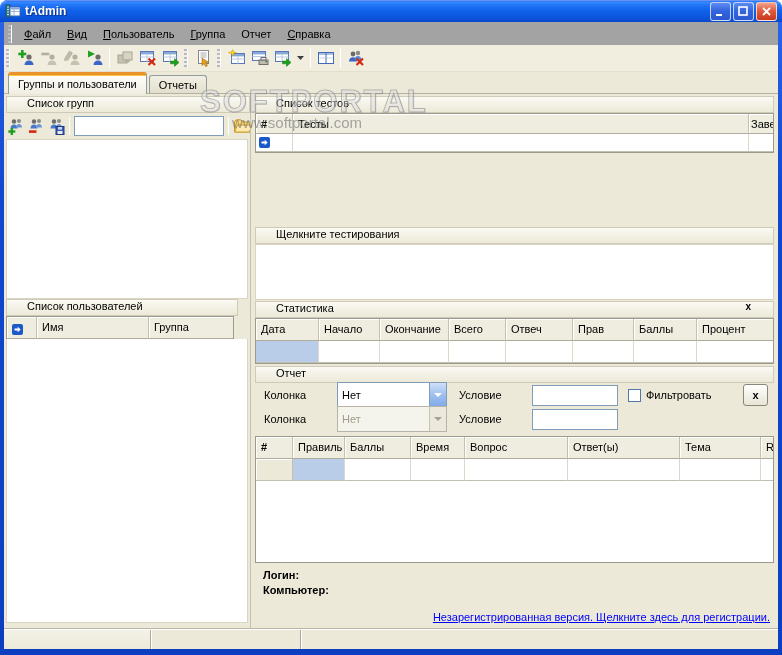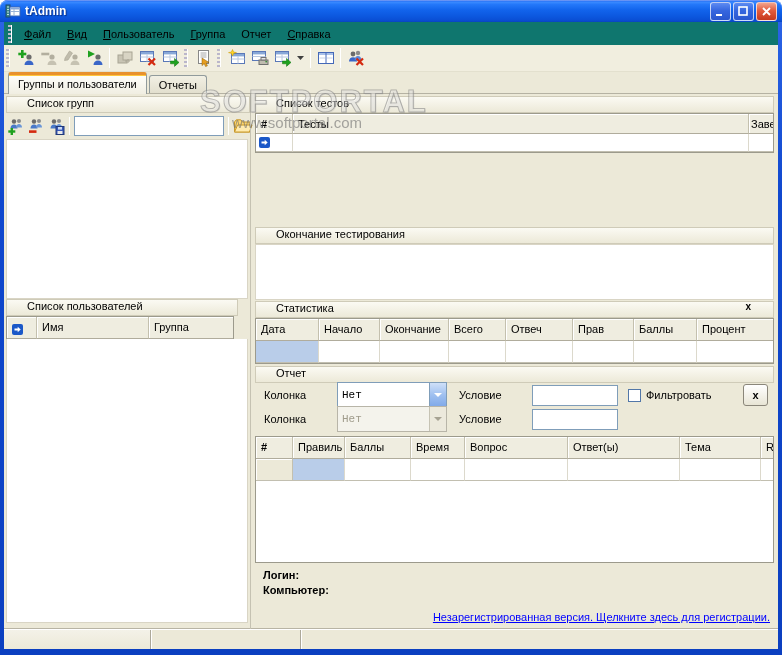--- a/index.html
+++ b/index.html
@@ -21,21 +21,21 @@
           display:flex; align-items:center; justify-content:center;
           background: linear-gradient(180deg,#5E8BF2 0%,#3566DF 45%,#2A57CE 100%);
           color:#fff; font-size:10px; font-weight:bold; line-height:1; }
   .wbtn.close { background: linear-gradient(180deg,#F2A38D 0%,#E25B3C 45%,#C63A1E 100%); }
   .wbtn svg { display:block; }
 
   .client { position:absolute; top:22px; left:4px; right:4px; bottom:6px;
             background:#ECE9D8; display:flex; flex-direction:column; overflow:hidden; }
 
   
-  .menubar { height:23px; display:flex; align-items:center; background:#0f766e; padding-left:2px; }
+  .menubar { height:23px; display:flex; align-items:center; background:#a3a3a3; padding-left:2px; }
   .menu-item { padding:4px 8px; cursor:default; }
   .menu-item .u { text-decoration: underline; }
   .gripper { width:4px; height:18px; margin:0 4px 0 2px;
              background-image: repeating-linear-gradient(180deg,#BBB7CB 0 2px, transparent 2px 4px);
              border-right:1px solid #fff; }
   .toolbar { height:27px; display:flex; align-items:center; background:#F1EEDF; border-bottom:1px solid #E3E0CE; }
   .tbtn { width:23px; height:22px; display:flex; align-items:center; justify-content:center; }
   .tbtn.narrow { width:13px; }
   .tsep { width:1px; height:20px; background:#C9C5B5; border-right:1px solid #fff; margin:0 3px; }
   .tbtn svg { display:block; }
@@ -83,21 +83,21 @@
   .tests-grid .gr .cell { height:18px; }
   .gap { flex:0 0 74px; }
   .memo { flex:0 0 56px; }
   .s-grid .gh .cell, .s-grid .gr .cell { height:22px; }
   .r-wrap { flex:0 0 127px; display:flex; flex-direction:column; }
   .r-wrap .rest { flex:1; background:#fff; }
 
   .ctl-row { height:24px; flex:0 0 24px; display:flex; align-items:center; }
   .ctl-label { margin-left:9px; width:73px; flex:0 0 73px; }
   .combo { width:110px; flex:0 0 110px; height:26px; border:1px solid #7F9DB9; background:#fff;
-           display:flex; align-items:center;font-family:Liberation Mono, monospace; }
+           display:flex; align-items:center; }
   .combo .val { flex:1; padding-left:4px; }
   .combo .btn { width:17px; height:100%; border-left:1px solid #7F9DB9;
                 background:linear-gradient(180deg,#CFE0F8 0%,#9FC0F0 50%,#7FA8E8 100%);
                 display:flex; align-items:center; justify-content:center; }
   .combo .btn .ar { width:0; height:0; border-left:4px solid transparent; border-right:4px solid transparent; border-top:4px solid #fff; }
   .combo.disabled { background:#F4F3EC; border-color:#B8B5A8; }
   .combo.disabled .val { color:#A09C8C; }
   .combo.disabled .btn { background:#ECE9DC; border-left-color:#C6C3B4; }
   .combo.disabled .btn .ar { border-top-color:#A6A292; }
   .ctl-label2 { margin-left:12px; width:73px; flex:0 0 73px; }
@@ -398,21 +398,21 @@
                 </svg>
               </div>
               <div class="cell" style="flex:1;"></div>
               <div class="cell" style="width:24px;flex:0 0 24px;border-right:none;"></div>
             </div>
           </div>
 
           <div class="gap"></div>
 
           <div class="bar">
-            <span>Окончание тестирования</span>
+            <span>Щелкните тестирования</span>
           </div>
           <div class="white memo"></div>
 
           <div class="bar" style="margin-top:1px;">
             <span>Статистика</span>
             <span class="x">x</span>
           </div>
           <div class="grid s-grid" style="flex:0 0 46px;">
             <div class="gh">
               <div class="cell" style="width:63px;flex:0 0 63px;">Дата</div>

